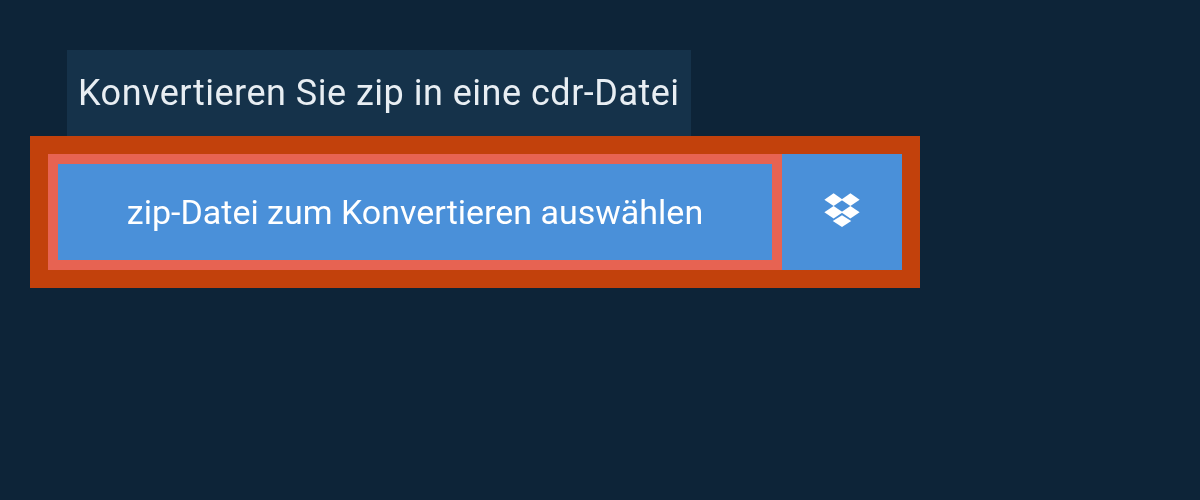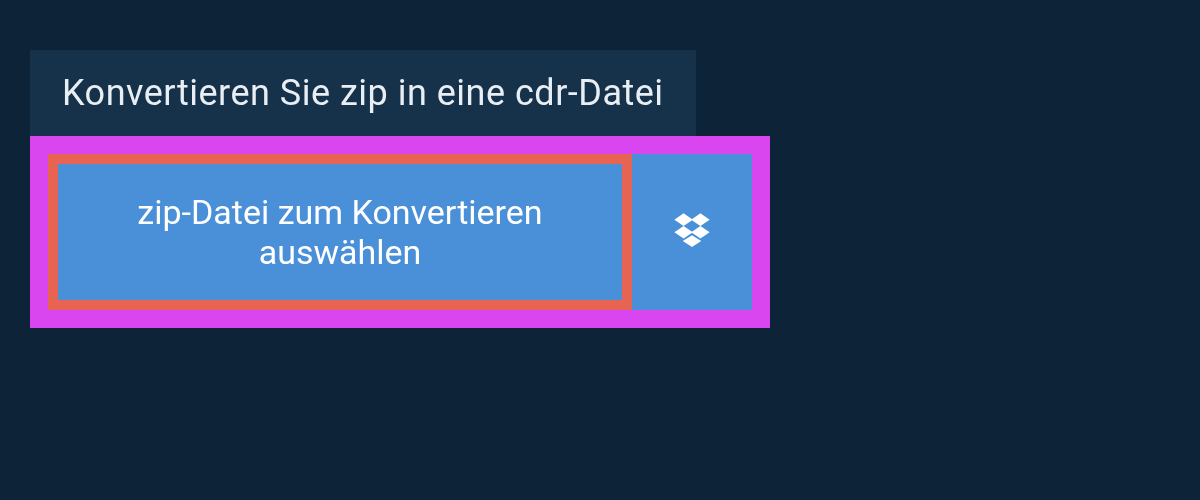--- a/index.html
+++ b/index.html
@@ -13,33 +13,34 @@
       background-color: #0d2438;
       font-family: -apple-system, BlinkMacSystemFont, "Segoe UI", Roboto, Helvetica, Arial, sans-serif;
       overflow: hidden;
     }
     .container {
       padding: 50px 30px;
     }
     .title-wrapper {
       display: inline-block;
       background-color: #15324a;
-      padding: 22px 32px;
+      padding: 22px 11px;
+      margin-left: 37px;
     }
     .title {
       color: #e8eef3;
       font-size: 36px;
       font-weight: 400;
       letter-spacing: 0.5px;
     }
     .button-row {
-      background-color: #d946ef;
+      background-color: #c2410c;
       padding: 18px;
       display: flex;
-      width: 740px;
+      width: 890px;
     }
     .select-button {
       flex: 1;
       background-color: #4a90d9;
       border: 10px solid #e76352;
       color: #ffffff;
       font-size: 34px;
       font-weight: 400;
       padding: 28px 20px;
       cursor: pointer;

